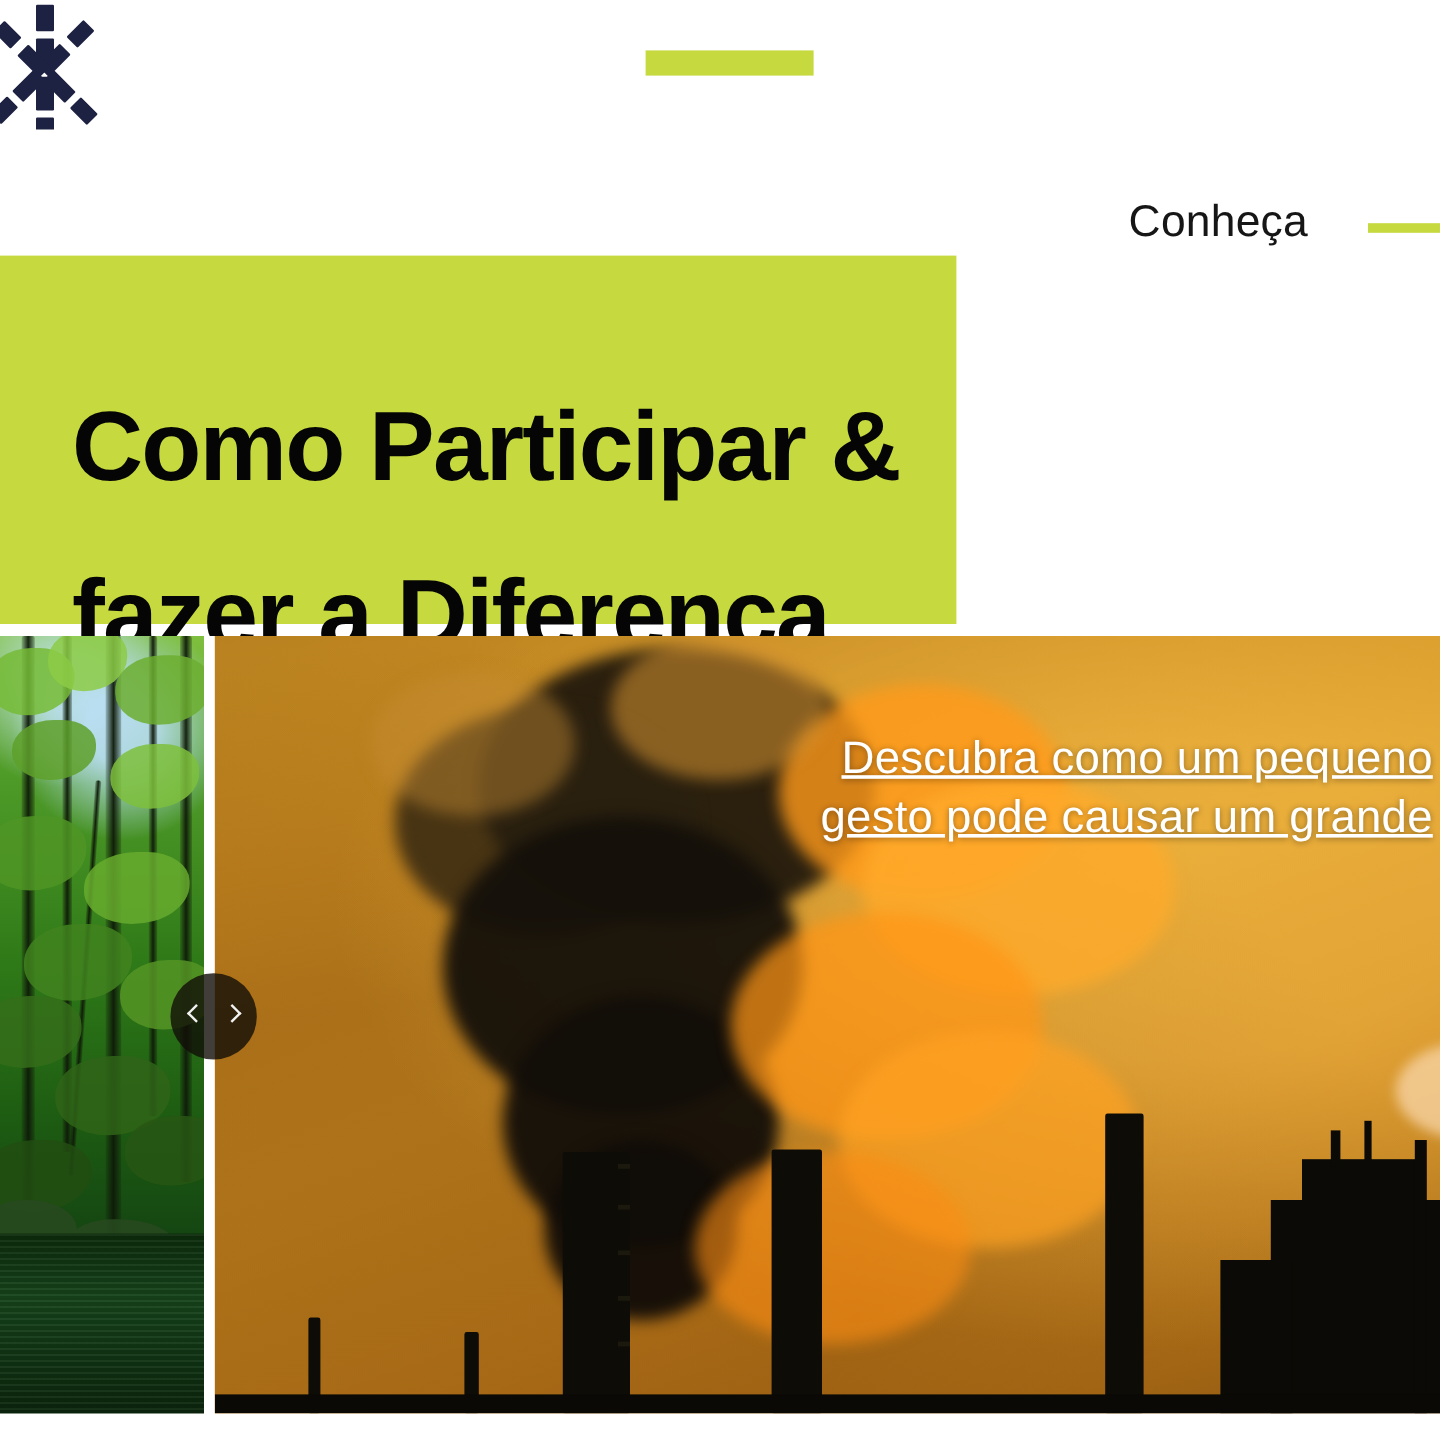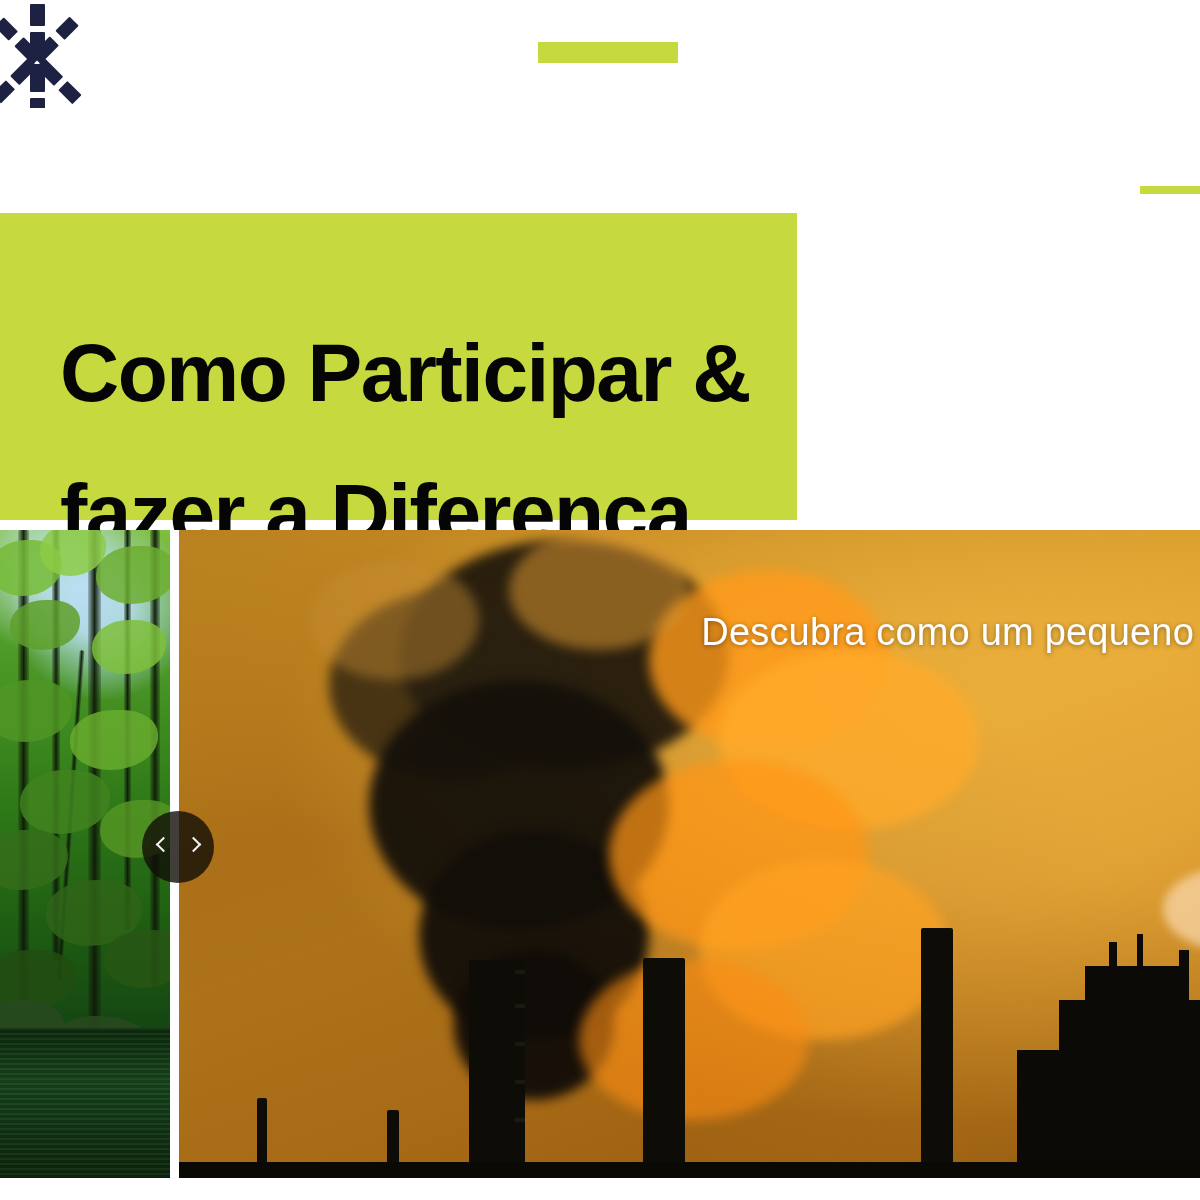--- a/index.html
+++ b/index.html
@@ -203,21 +203,21 @@
     width: 740px;
     text-align: right;
     color: #ffffff;
     font-size: 38px;
     line-height: 49px;
     font-weight: 400;
     letter-spacing: 0.2px;
     text-shadow: 0 1px 5px rgba(0,0,0,0.40);
     z-index: 6;
   }
-  .overlay-text .l { display: block; white-space: nowrap; }
+  .overlay-text .l { display: block; white-space: nowrap; text-decoration: underline; }
 
   
   .carousel-nav {
     position: absolute;
     left: 142px;
     top: 281px;
     width: 72px;
     height: 72px;
     border-radius: 50%;
     background: rgba(18,14,8,0.80);
@@ -276,20 +276,21 @@
           <rect x="64" y="32" width="13" height="26" rx="1"></rect>
           <rect x="64" y="62" width="13" height="26" rx="1"></rect>
           <rect x="64" y="94" width="13" height="20" rx="1"></rect>
         </g>
       </g>
     </svg>
   </div>
 
   <div class="top-bar"></div>
 
+  <div class="eyebrow">Conheça</div>
   <div class="eyebrow-dash"></div>
 
   <div class="headline-block"></div>
   <h1 class="headline">
     <span class="line">Como Participar &amp;</span>
     <span class="line">fazer a Diferença</span>
   </h1>
 
   <div class="band">
 
@@ -360,20 +361,21 @@
       <div class="refinery" style="left:930px; top:412px; width:8px;   height:30px;"></div>
       <div class="refinery" style="left:958px; top:404px; width:6px;   height:38px;"></div>
       <div class="refinery" style="left:1000px; top:420px; width:10px; height:228px;"></div>
 
       <div class="plume" style="left:984px;  top:338px; width:130px; height:82px; background:rgba(248,214,168,0.75);"></div>
 
       <div class="ground"></div>
 
       <div class="overlay-text">
         <span class="l">Descubra como um pequeno</span>
+        <span class="l">gesto pode causar um grande</span>
       </div>
     </div>
 
     <div class="carousel-nav">
       <span class="nav-arrow left"></span>
       <span class="nav-arrow right"></span>
     </div>
   </div>
 </div>
 

